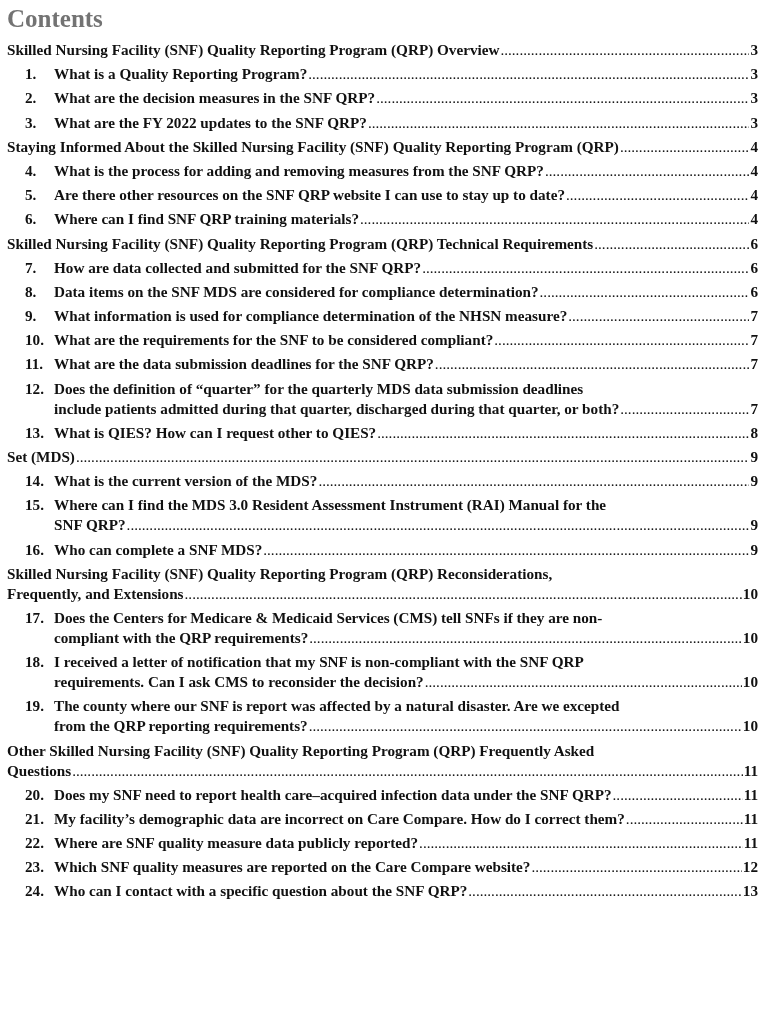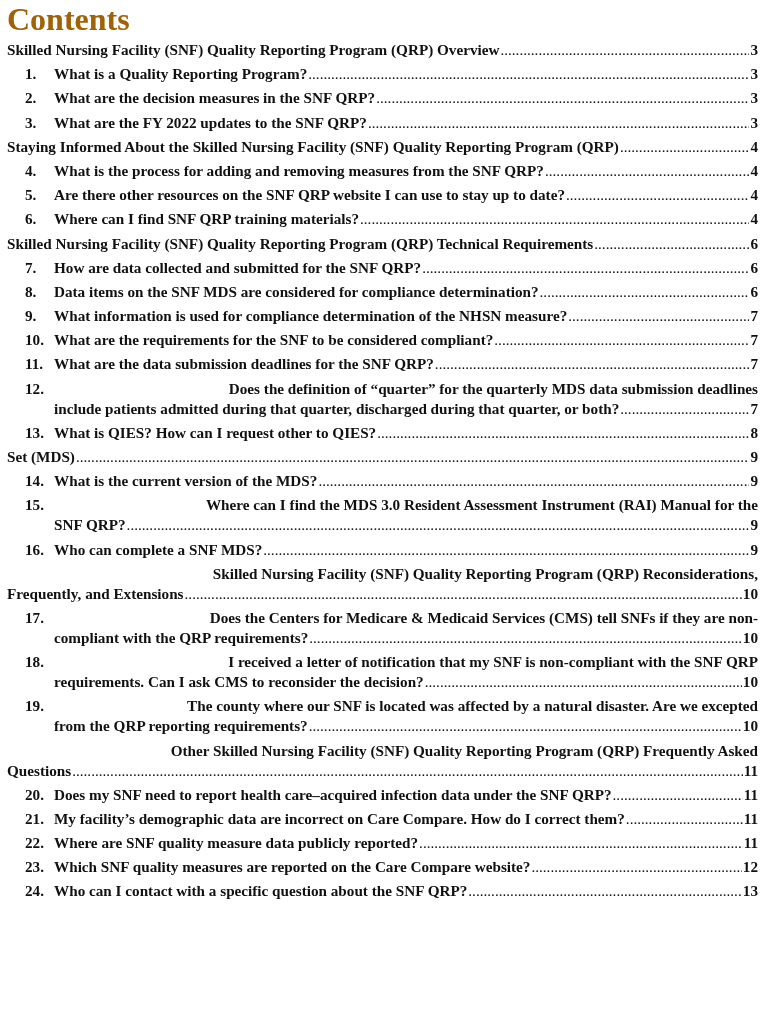--- a/index.html
+++ b/index.html
@@ -17,22 +17,22 @@
     .page {
       position: relative;
       width: 768px;
       height: 1014px;
       box-sizing: border-box;
       padding: 4px 10px 0 7px;
     }
     .title {
       font-family: "Liberation Serif", serif;
       font-weight: bold;
-      font-size: 32px;
-      color: #a16207;
+      font-size: 25px;
+      color: #737373;
       margin: 0 0 6px 0;
       line-height: 30px;
       height: 30px;
     }
     .toc {
       list-style: none;
       margin: 0;
       padding: 0;
     }
     .entry {
@@ -54,21 +54,20 @@
     }
     .num {
       display: inline-block;
       width: 29px;
       flex: 0 0 29px;
       white-space: nowrap;
     }
     .body {
       flex: 1 1 auto;
       min-width: 0;
-      text-align: right;
     }
     .line {
       display: flex;
       align-items: baseline;
       white-space: nowrap;
     }
     .line-text {
       white-space: nowrap;
       flex: 0 0 auto;
     }
@@ -372,21 +371,21 @@
               <span class="leader"></span>
               <span class="page-num">10</span>
             </div>
           </div>
         </div>
       </li>
       <li class="entry question">
         <div class="row">
           <span class="num">19.</span>
           <div class="body">
-            <span class="first-line">The county where our SNF is located was affected by a natural disaster. Are we excepted</span>
+            <span class="first-line">The county where our SNF is report was affected by a natural disaster. Are we excepted</span>
             <div class="line">
               <span class="line-text">from the QRP reporting requirements?</span>
               <span class="leader"></span>
               <span class="page-num">10</span>
             </div>
           </div>
         </div>
       </li>
       <li class="entry section">
         <div class="row">

